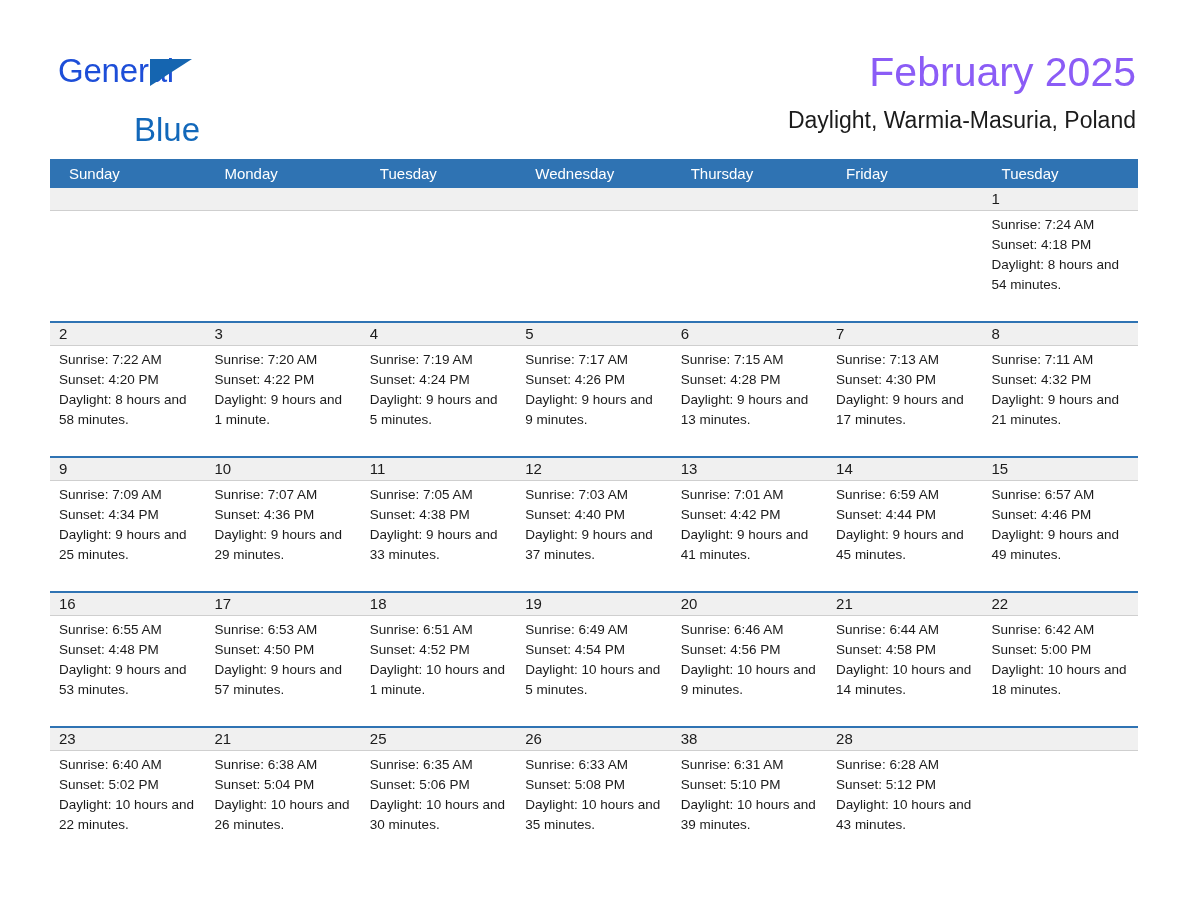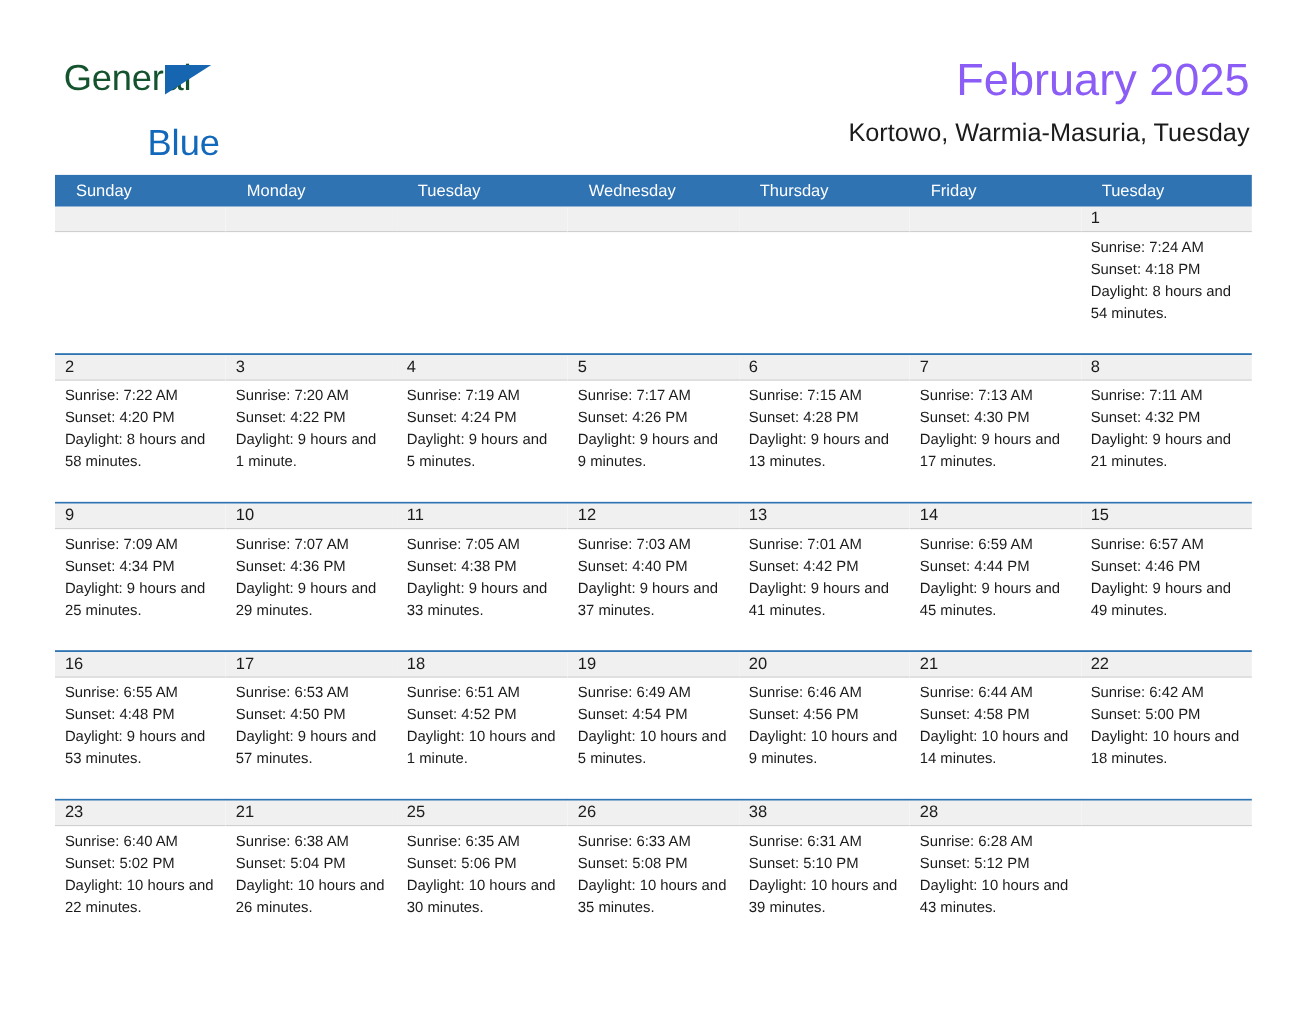--- a/index.html
+++ b/index.html
@@ -34,21 +34,21 @@
     top: 52px;
     width: 300px;
     height: 70px;
   }
   .logo-general {
     position: absolute;
     left: 0;
     top: 0;
     font-size: 33px;
     line-height: 38px;
-    color: #14532d;
+    color: #1d4ed8;
     letter-spacing: -0.2px;
     font-family: "Liberation Sans", sans-serif;
   }
   .logo-triangle {
     position: absolute;
     left: 92px;
     top: 7px;
     width: 0;
     height: 0;
     border-left: 42px solid #1565b0;
@@ -158,21 +158,21 @@
   <div class="header">
 
     <div class="logo">
       <span class="logo-general">General</span>
       <span class="logo-triangle"></span>
       <span class="logo-blue">Blue</span>
     </div>
 
     <div class="title-block">
       <h1 class="cal-title">February 2025</h1>
-      <div class="cal-subtitle">Kortowo, Warmia-Masuria, Tuesday</div>
+      <div class="cal-subtitle">Daylight, Warmia-Masuria, Poland</div>
     </div>
 
   </div>
 
   <div class="calendar">
     <div class="weekdays">
         <div class="weekday">Sunday</div>
         <div class="weekday">Monday</div>
         <div class="weekday">Tuesday</div>
         <div class="weekday">Wednesday</div>

